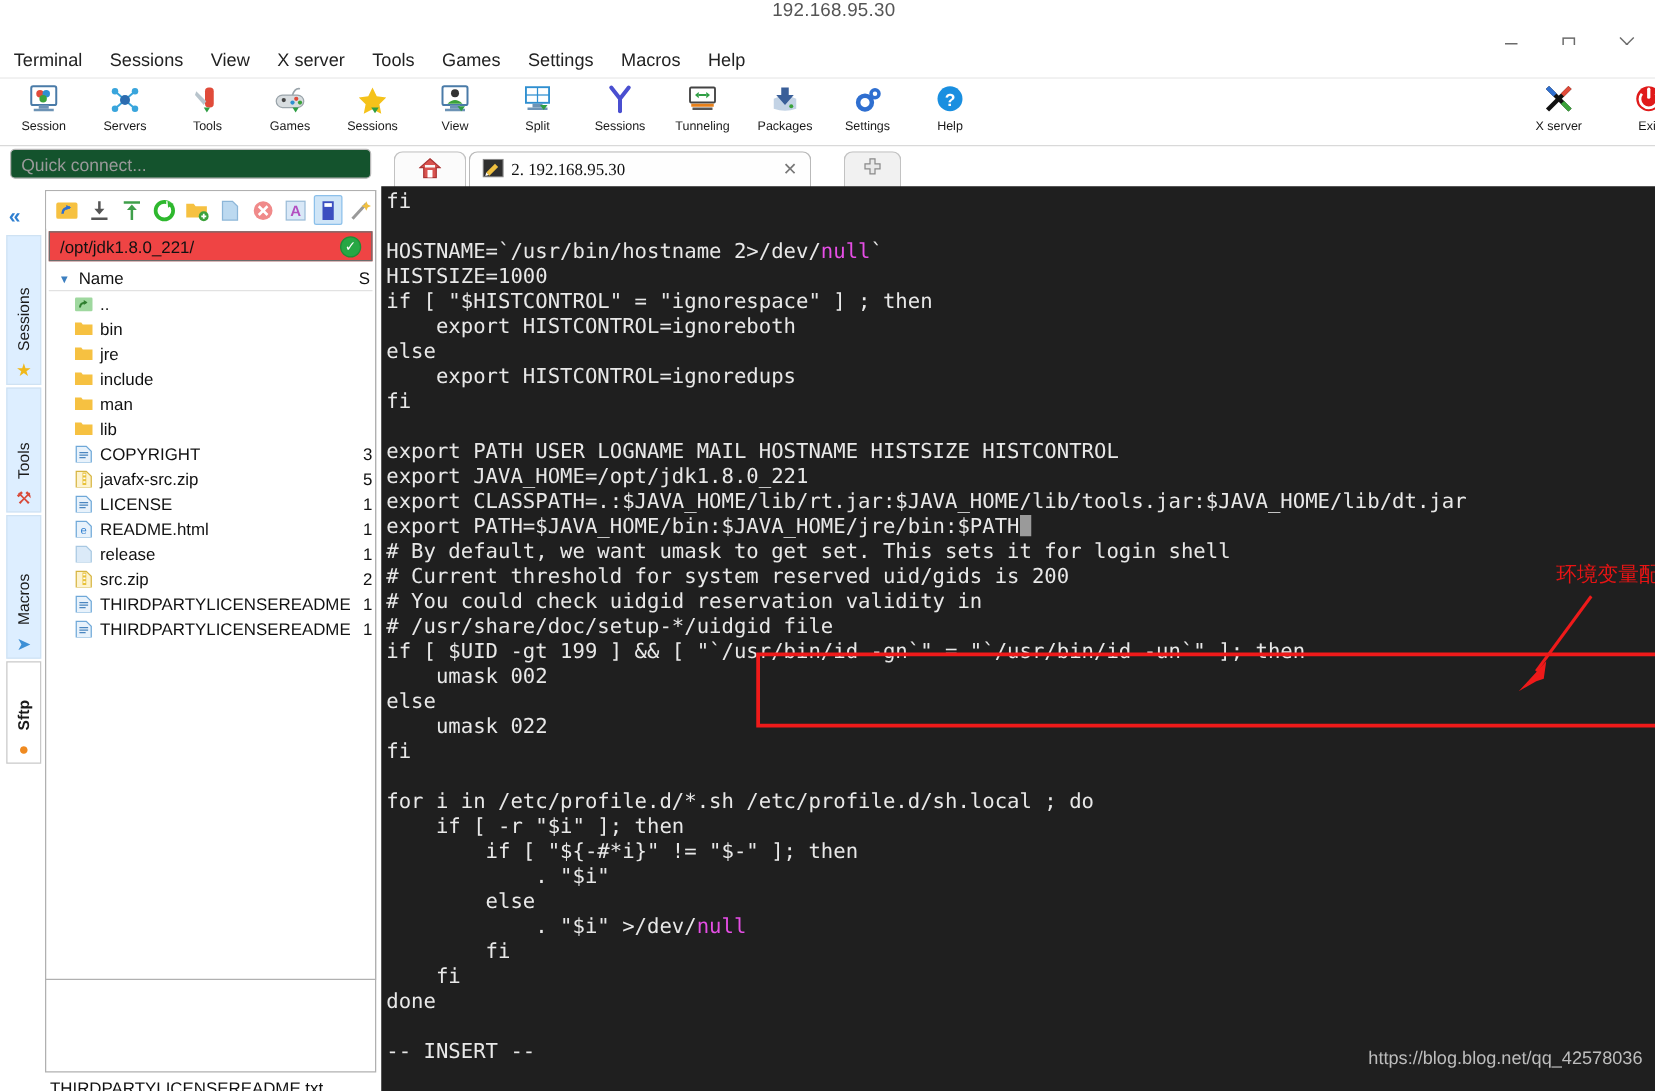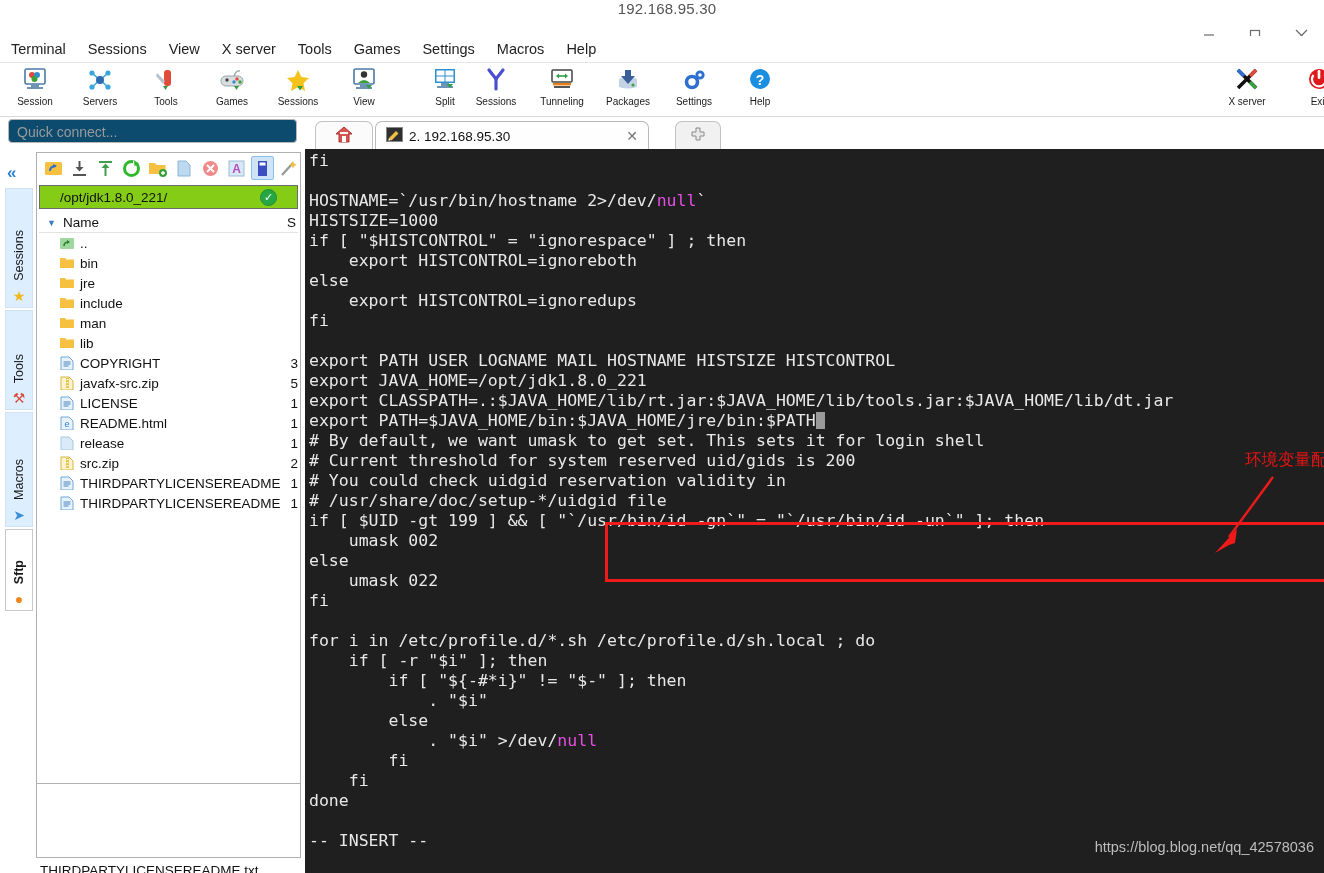--- a/index.html
+++ b/index.html
@@ -62,21 +62,21 @@
   .tb-item {
     position: absolute; top: 2px; width: 66px; height: 50px;
     display: flex; flex-direction: column; align-items: center; justify-content: flex-start;
   }
   .tb-ico { height: 30px; width: 34px; display:flex; align-items:center; justify-content:center; }
   .tb-lbl { font-size: 10px; color: #1a1a1a; margin-top: 1px; white-space: nowrap; }
 
   
   .quickconnect {
     position: absolute; left: 8px; top: 119px; width: 289px; height: 24px;
-    border: 1px solid #b8b8b8; border-radius: 4px; background: #0c4a6e;
+    border: 1px solid #b8b8b8; border-radius: 4px; background: #14532d;
     font-size: 14px; color: #9a9a9a; padding: 2px 8px; line-height: 20px;
   }
 
   
   .vstrip {
     position: absolute; left: 2px; top: 150px; width: 32px; height: 640px;
   }
   .collapse-btn {
     position: absolute; left: 5px; top: 13px; font-size: 17px; color: #2f7fd0;
     font-weight: bold; letter-spacing: -2px;
@@ -102,22 +102,22 @@
     position: absolute; left: 0; top: 0; width: 263px; height: 30px;
     display: flex; align-items: center; padding-left: 5px; gap: 3px; background: #fff;
   }
   .sfbtn {
     width: 24px; height: 24px; display: flex; align-items: center; justify-content: center;
     border-radius: 2px;
   }
   .sfbtn.sel { background: #cfe5f7; border: 1px solid #8cc0ea; }
   .pathbar {
     position: absolute; left: 2px; top: 32px; width: 259px; height: 24px;
-    border: 1px solid #6c6c6c; background: #84cc16; display: flex; align-items: center;
-    padding: 0 20px;
+    border: 1px solid #6c6c6c; background: #ef4444; display: flex; align-items: center;
+    padding: 0 8px;
   }
   .pathbar .ptxt { font-size: 13.5px; color: #111; flex: 1; }
   .ok-dot {
     width: 17px; height: 17px; border-radius: 50%; background: #27a744;
     display: flex; align-items: center; justify-content: center; color: #fff; font-size: 11px;
     border: 1px solid #1d8e37;
   }
   .fl-head {
     position: absolute; left: 2px; top: 60px; width: 259px; height: 20px;
     display: flex; align-items: center; font-size: 13.5px; color: #111;
@@ -151,21 +151,21 @@
   
   .tabbar {
     position: absolute; left: 305px; top: 118px; width: 1019px; height: 32px;
     background: #ffffff;
   }
   .tab {
     position: absolute; top: 3px; height: 29px;
     background: #f3f3f3; border: 1px solid #c2c2c2; border-bottom: none;
     border-radius: 7px 7px 0 0;
     display: flex; align-items: center; gap: 6px; padding: 4px 10px;
-    font-size: 13.5px; color: #111;
+    font-size: 13.5px; color: #111; font-family: Liberation Serif, serif;
   }
   .tab.home { left: 10px; width: 58px; justify-content: center; background: #fbfbfb; }
   .tab.active { left: 70px; width: 274px; background: #fefefe; border-color: #b9b9b9;}
   .tab.newtab { left: 370px; width: 46px; justify-content: center; background: #f1f1f1; }
   .tab .tclose { margin-left: auto; color: #777; font-size: 14px; }
 
   
   .terminal {
     position: absolute; left: 305px; top: 149px; width: 1019px; height: 724px;
     background: #1f1f1f; overflow: hidden; padding-left: 20px;
@@ -313,21 +313,21 @@
           <circle cx="14" cy="7.5" r="3.2" fill="#333"></circle>
           <path d="M8 16 q6-6 12 0 z" fill="#3ba23b"></path>
           <rect x="10" y="17" width="8" height="3" fill="#6d93b5"></rect>
             <rect x="6" y="20" width="16" height="2" fill="#6d93b5"></rect>
           <path d="M16 18 l6 0 l-3 4 z" fill="#2f9e44"></path>
         </svg>
       </div>
       <div class="tb-lbl">View</div>
     </div>
 
-    <div class="tb-item" style="left:412px">
+    <div class="tb-item" style="left:397px">
       <div class="tb-ico">
         <svg width="28" height="26">
           <rect x="4" y="2" width="20" height="14" fill="#2f8fd0"></rect>
           <rect x="5.5" y="3.5" width="8" height="5" fill="#fff"></rect>
           <rect x="14.5" y="3.5" width="8" height="5" fill="#fff"></rect>
           <rect x="5.5" y="9.5" width="8" height="5" fill="#fff"></rect>
           <rect x="14.5" y="9.5" width="8" height="5" fill="#fff"></rect>
           <rect x="10" y="16" width="8" height="3" fill="#6d93b5"></rect>
             <rect x="6" y="19" width="16" height="2" fill="#6d93b5"></rect>
           <path d="M16 17 l6 0 l-3 4 z" fill="#2f9e44"></path>

